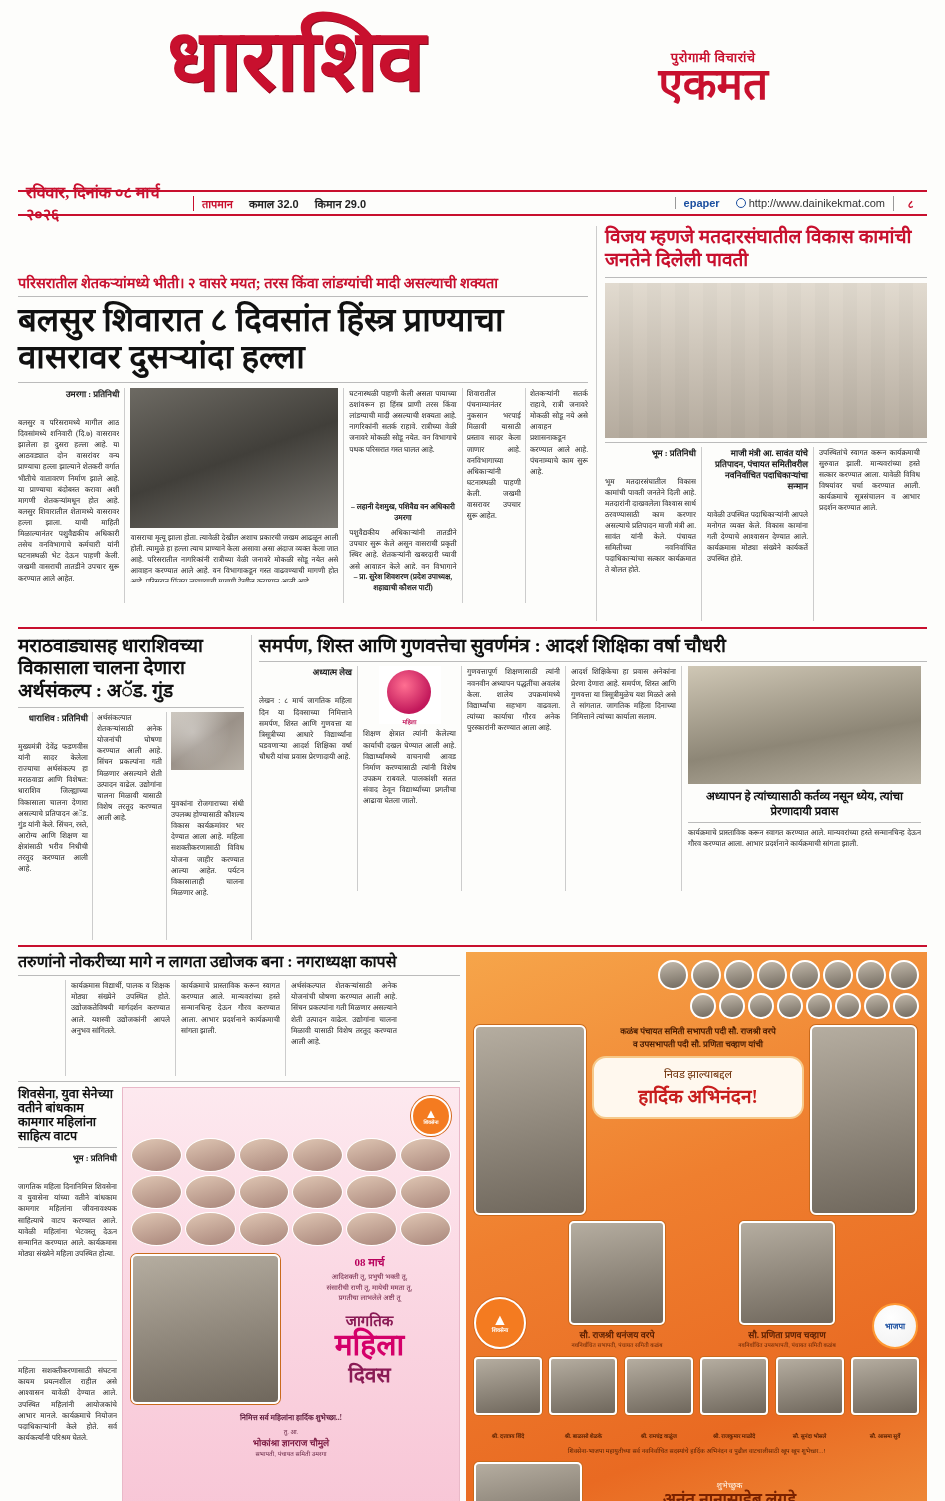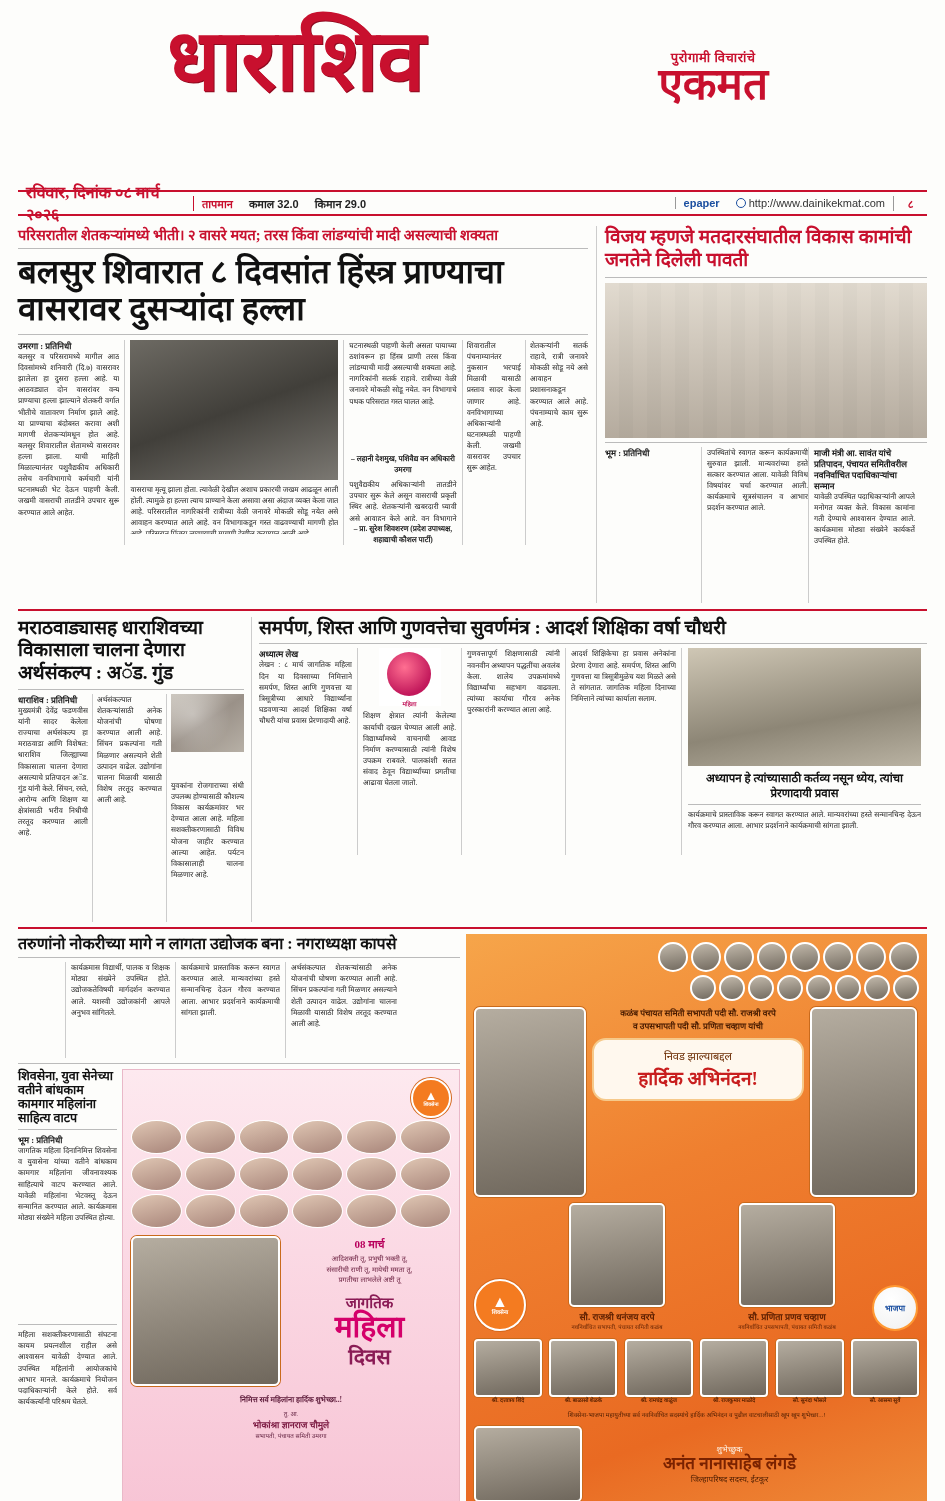--- a/index.html
+++ b/index.html
@@ -100,33 +100,34 @@
   .rule { border-top: 1px solid #bbb; margin: 5px 0; }
   .rule-thick { border-top: 2px solid #c8102e; margin: 6px 0; }
 
   .row { display: flex; }
   .subhead {
     font-family: "Liberation Serif", serif;
     font-size: 14.5px;
     font-weight: bold;
     color: #c8102e;
     line-height: 1.25;
+    margin-top: 48px;
   }
   .headline {
     font-family: "Liberation Serif", serif;
     font-weight: bold;
     color: #111;
     line-height: 1.12;
   }
   .h1 { font-size: 33px; }
 
   .byline {
     font-size: 8.5px;
     font-weight: bold;
-    text-align: left;
+    text-align: right;
     font-family: "Liberation Serif", serif;
     color: #222;
   }
   .body-text {
     font-size: 7.4px;
     line-height: 1.5;
     text-align: justify;
     color: #222;
     font-family: "Liberation Serif", serif;
     hyphens: auto;
@@ -249,21 +250,21 @@
   .wgrid { display: grid; gap: 3px; }
   .wface {
     border-radius: 50%;
     background: linear-gradient(165deg,#e0c7b4,#a8857a);
     border: 1.5px solid #fff;
   }
 
   
   .tc { text-align: center; }
   .bold { font-weight: bold; }
-  .mt2 { margin-top: 0; }
+  .mt2 { margin-top: 18px; }
   .mt4 { margin-top: 4px; }
 </style>
 </head>
 <body>
 
 <div id="page">
 
   <div class="masthead">
     <div class="logo-main">धाराशिव</div>
     <div class="logo-right">
@@ -318,27 +319,28 @@
       </div>
 
       <div class="col-sep" style="width:331px; padding-left:8px;">
         <div class="tr-head">विजय म्हणजे मतदारसंघातील विकास कामांची जनतेने दिलेली पावती</div>
         <div class="rule" style="margin:5px 0;"></div>
         <div class="photo grp" style="width:100%; height:155px;"></div>
         <div class="rule" style="margin:4px 0;"></div>
         <div class="row">
           <div style="width:96px; padding-right:5px;">
             <div class="byline">भूम : प्रतिनिधी</div>
-          </div>
-          <div class="col-sep" style="width:107px; padding-left:5px;">
-            <div class="body-text" style="height:145px;">उपस्थितांचे स्वागत करून कार्यक्रमाची सुरुवात झाली. मान्यवरांच्या हस्ते सत्कार करण्यात आला. यावेळी विविध विषयांवर चर्चा करण्यात आली. कार्यक्रमाचे सूत्रसंचालन व आभार प्रदर्शन करण्यात आले.</div>
+            <div class="body-text mt2" style="height:128px;">भूम मतदारसंघातील विकास कामांची पावती जनतेने दिली आहे. मतदारांनी दाखवलेला विश्वास सार्थ ठरवण्यासाठी काम करणार असल्याचे प्रतिपादन माजी मंत्री आ. सावंत यांनी केले. पंचायत समितीच्या नवनिर्वाचित पदाधिकाऱ्यांचा सत्कार कार्यक्रमात ते बोलत होते.</div>
           </div>
           <div class="col-sep" style="width:112px; padding:0 5px;">
             <div class="byline">माजी मंत्री आ. सावंत यांचे प्रतिपादन, पंचायत समितीवरील नवनिर्वाचित पदाधिकाऱ्यांचा सन्मान</div>
             <div class="body-text mt2" style="height:112px;">यावेळी उपस्थित पदाधिकाऱ्यांनी आपले मनोगत व्यक्त केले. विकास कामांना गती देण्याचे आश्वासन देण्यात आले. कार्यक्रमास मोठ्या संख्येने कार्यकर्ते उपस्थित होते.</div>
+          </div>
+          <div class="col-sep" style="width:107px; padding-left:5px;">
+            <div class="body-text" style="height:145px;">उपस्थितांचे स्वागत करून कार्यक्रमाची सुरुवात झाली. मान्यवरांच्या हस्ते सत्कार करण्यात आला. यावेळी विविध विषयांवर चर्चा करण्यात आली. कार्यक्रमाचे सूत्रसंचालन व आभार प्रदर्शन करण्यात आले.</div>
           </div>
         </div>
       </div>
     </div>
 
     <div class="rule-thick" style="margin:6px 0;"></div>
 
     <div class="row">
 
       <div style="width:233px; padding-right:7px;">

